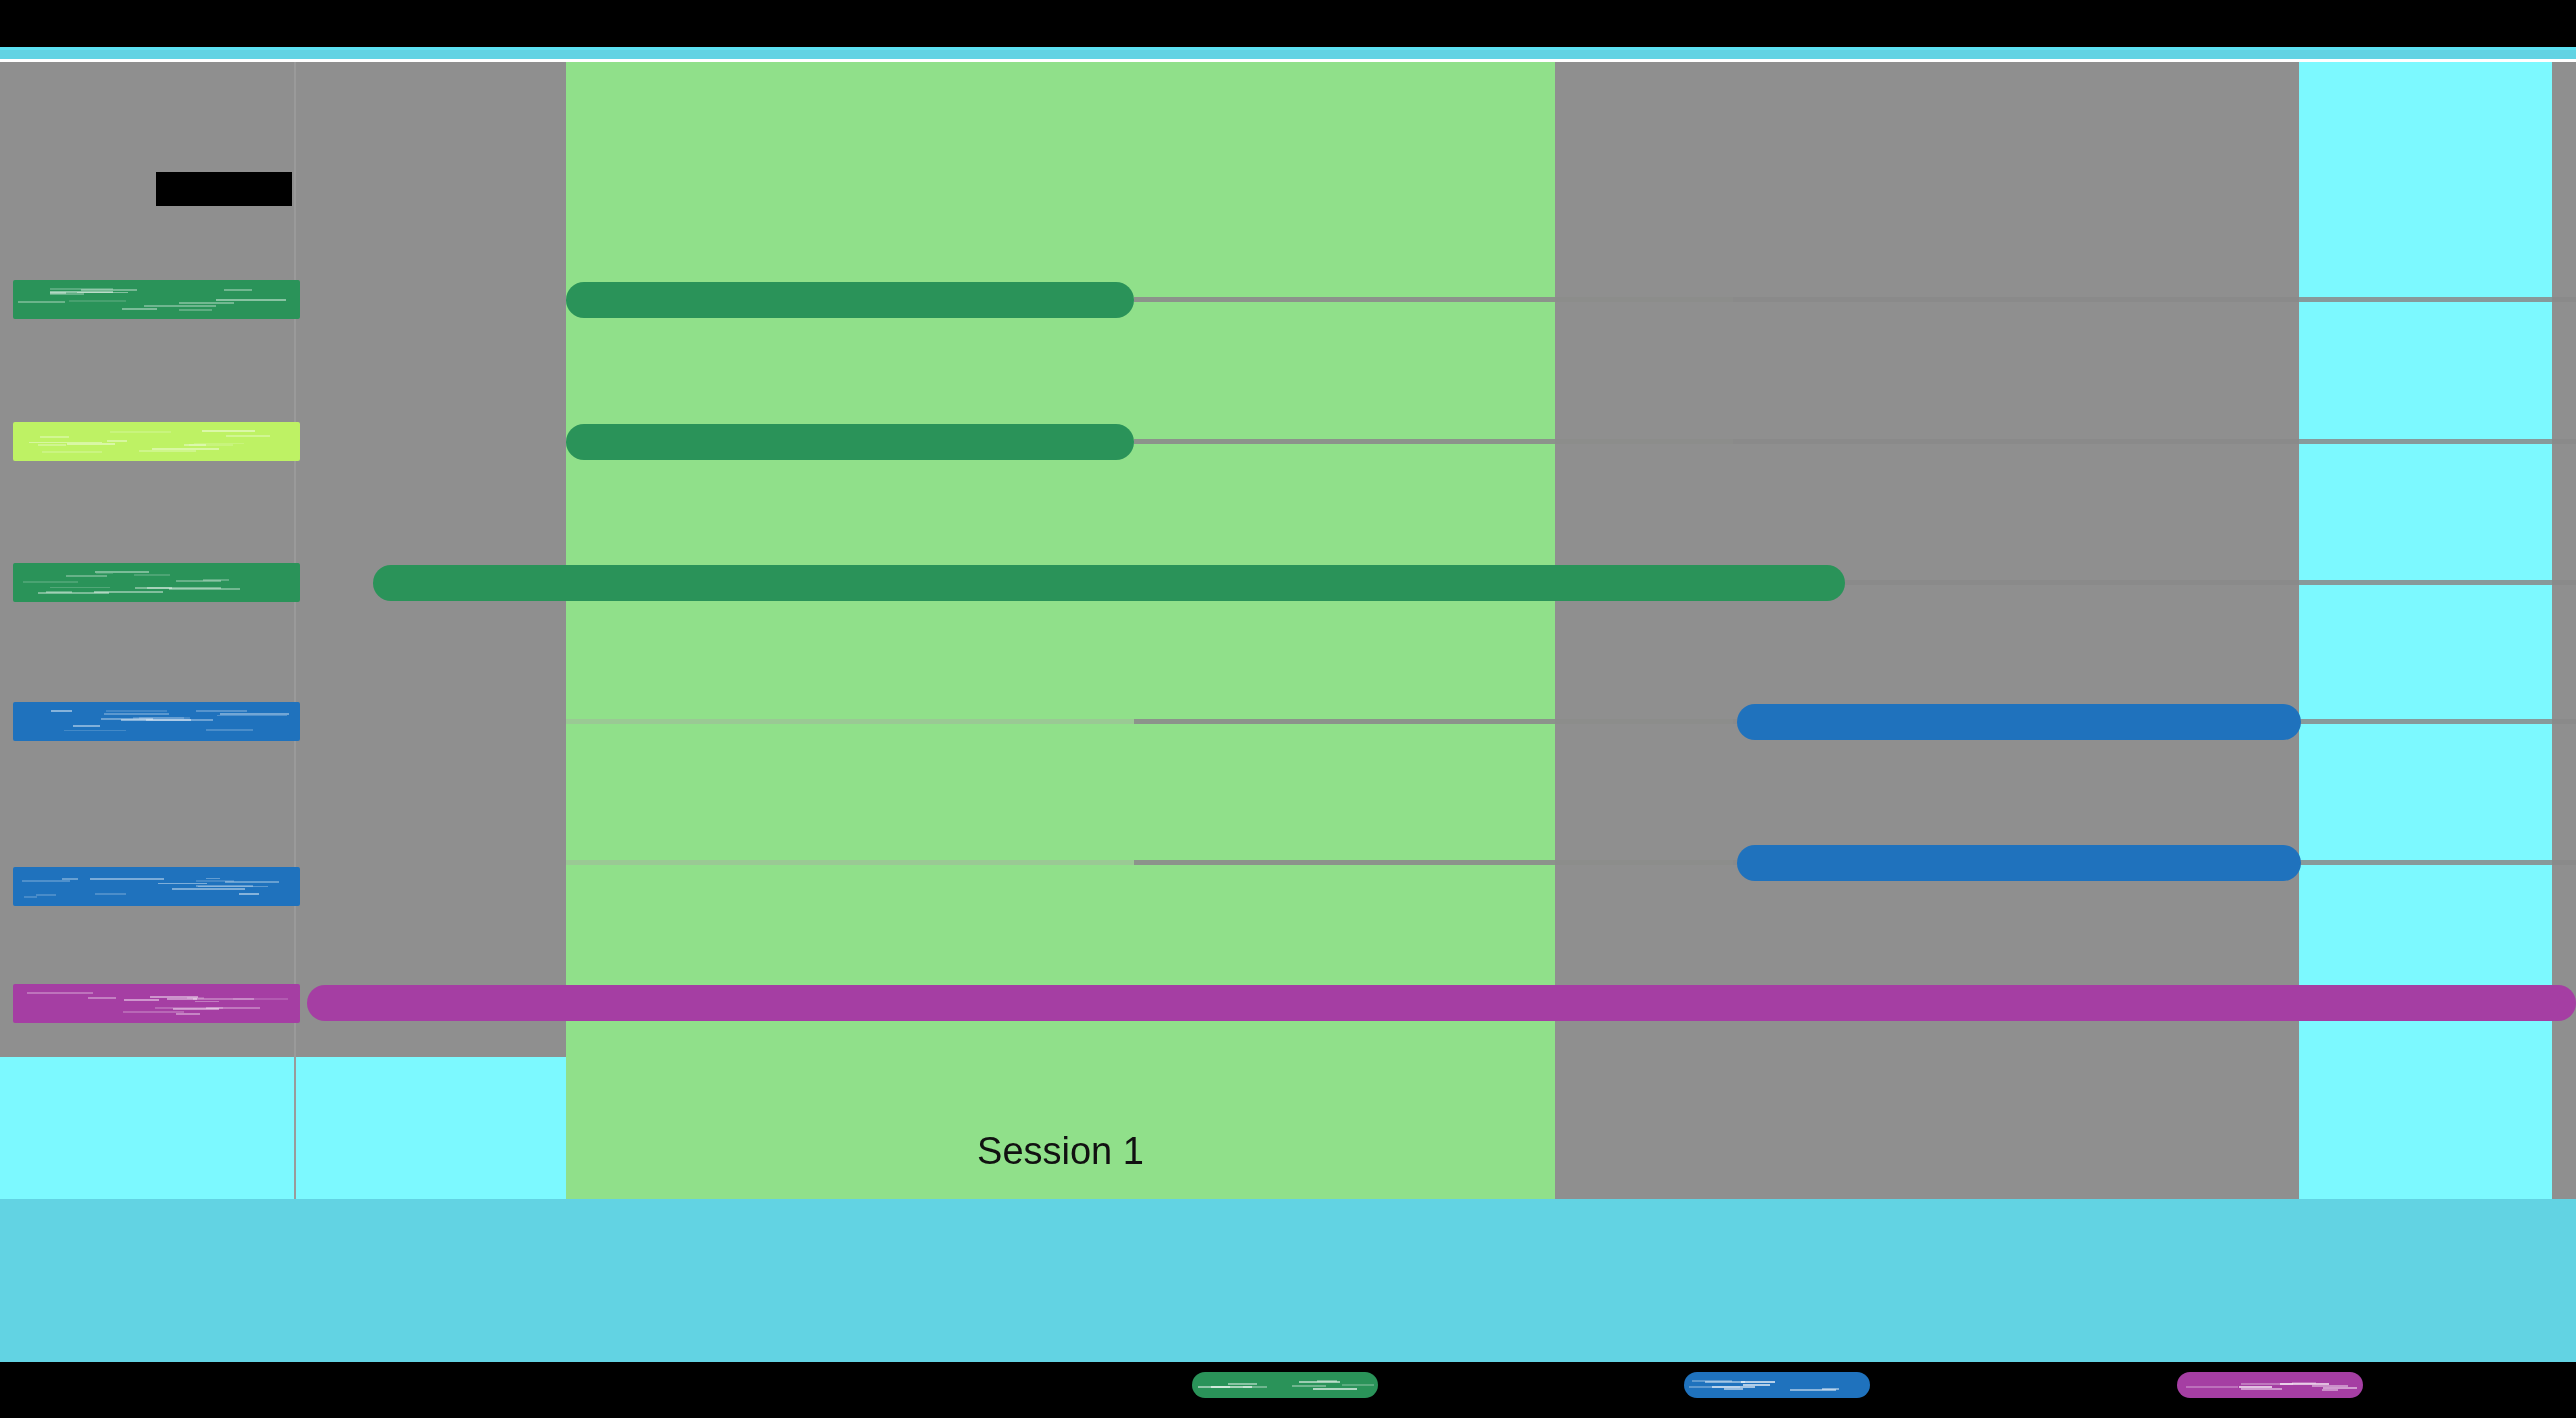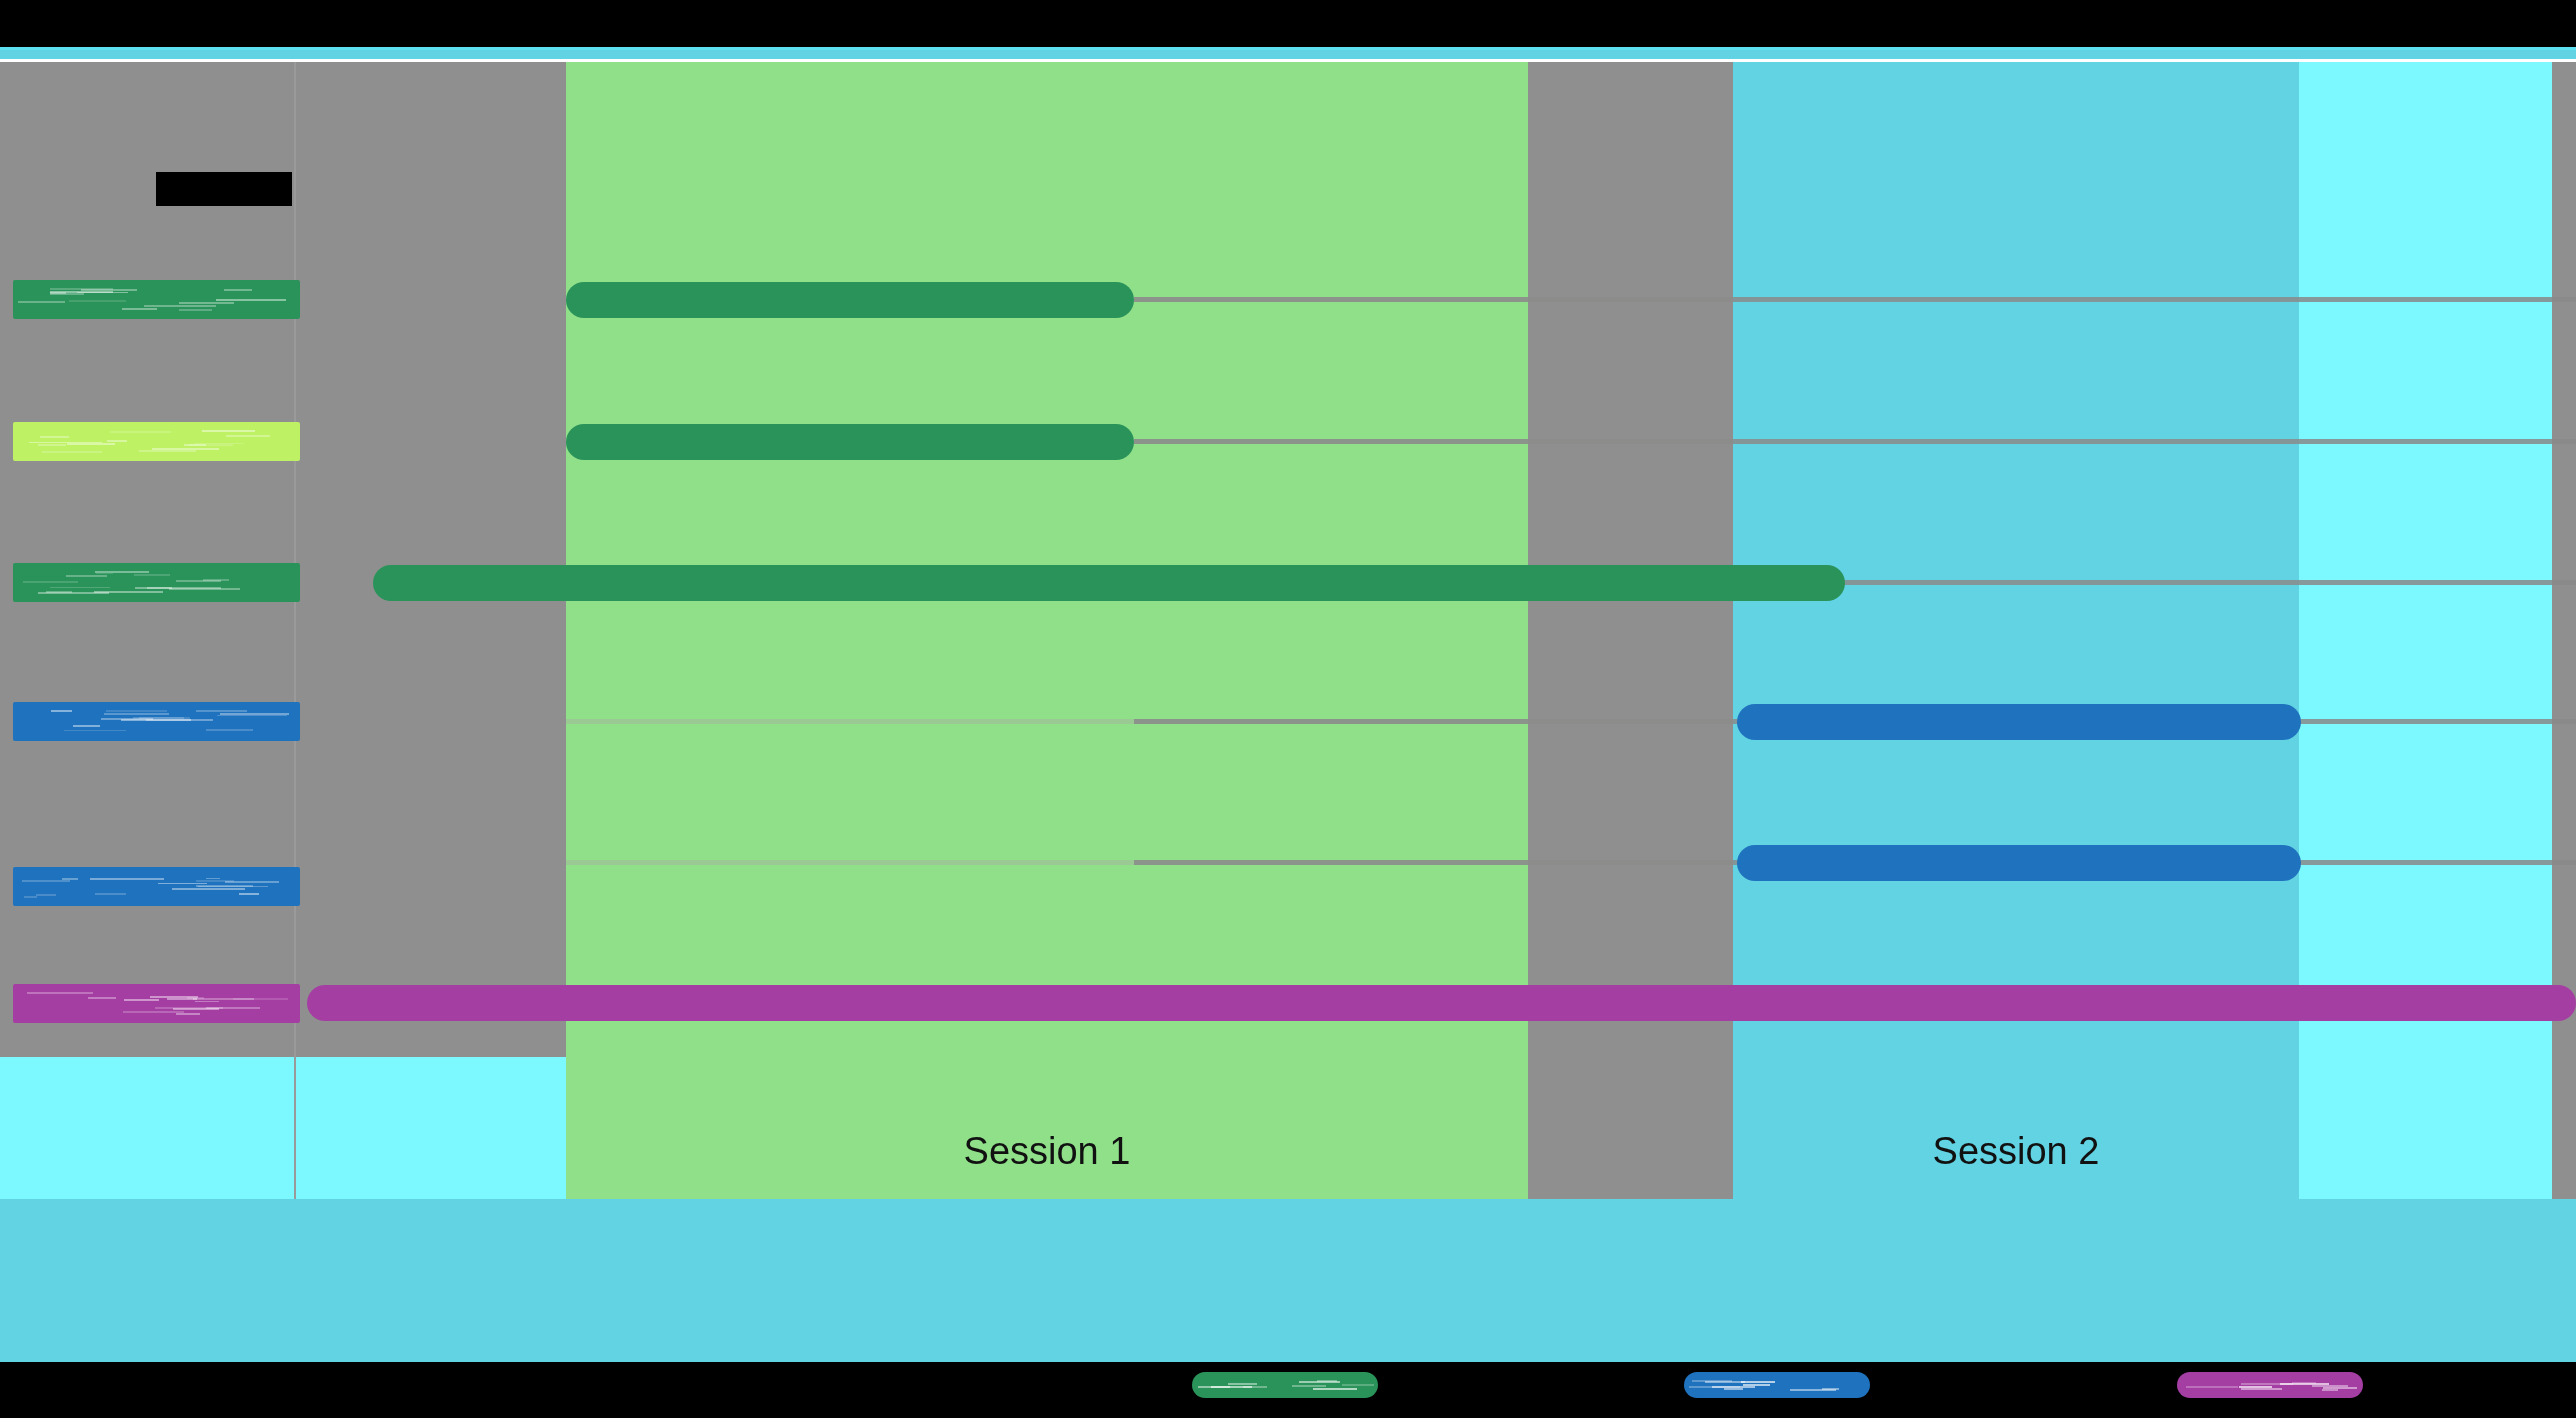--- a/index.html
+++ b/index.html
@@ -186,25 +186,22 @@
 <body>
 
 <div id="root">
 
   <div class="top-rule a"></div>
   <div class="top-rule b"></div>
   <div class="top-rule c"></div>
 
   <div id="plot">
 
-    <div class="session-band" id="band-s1" style="left: 566px; width: 962px; background: rgb(144, 224, 138);">
+    <div class="session-band" id="band-s1" style="left: 566px; width: 962px; background: rgb(144, 224, 138); padding-left: 27px;">
       <span class="session-label">Session 1</span>
-    </div>
-    <div class="session-band" id="band-s2" style="left: 1733px; width: 566px; background: rgb(98, 211, 227);">
-      <span class="session-label">Session 2</span>
     </div>
     <div class="session-band" id="band-s3" style="left: 2299px; width: 253px; background: rgb(124, 249, 255);">
       <span class="session-label"></span>
     </div>
 
     <div class="footer-gutter" id="footer-gutter" style="width: 566px;"></div>
 
     <div class="vline" id="vline-label" style="left: 294px;"></div>
 
     <div id="rows-layer">

